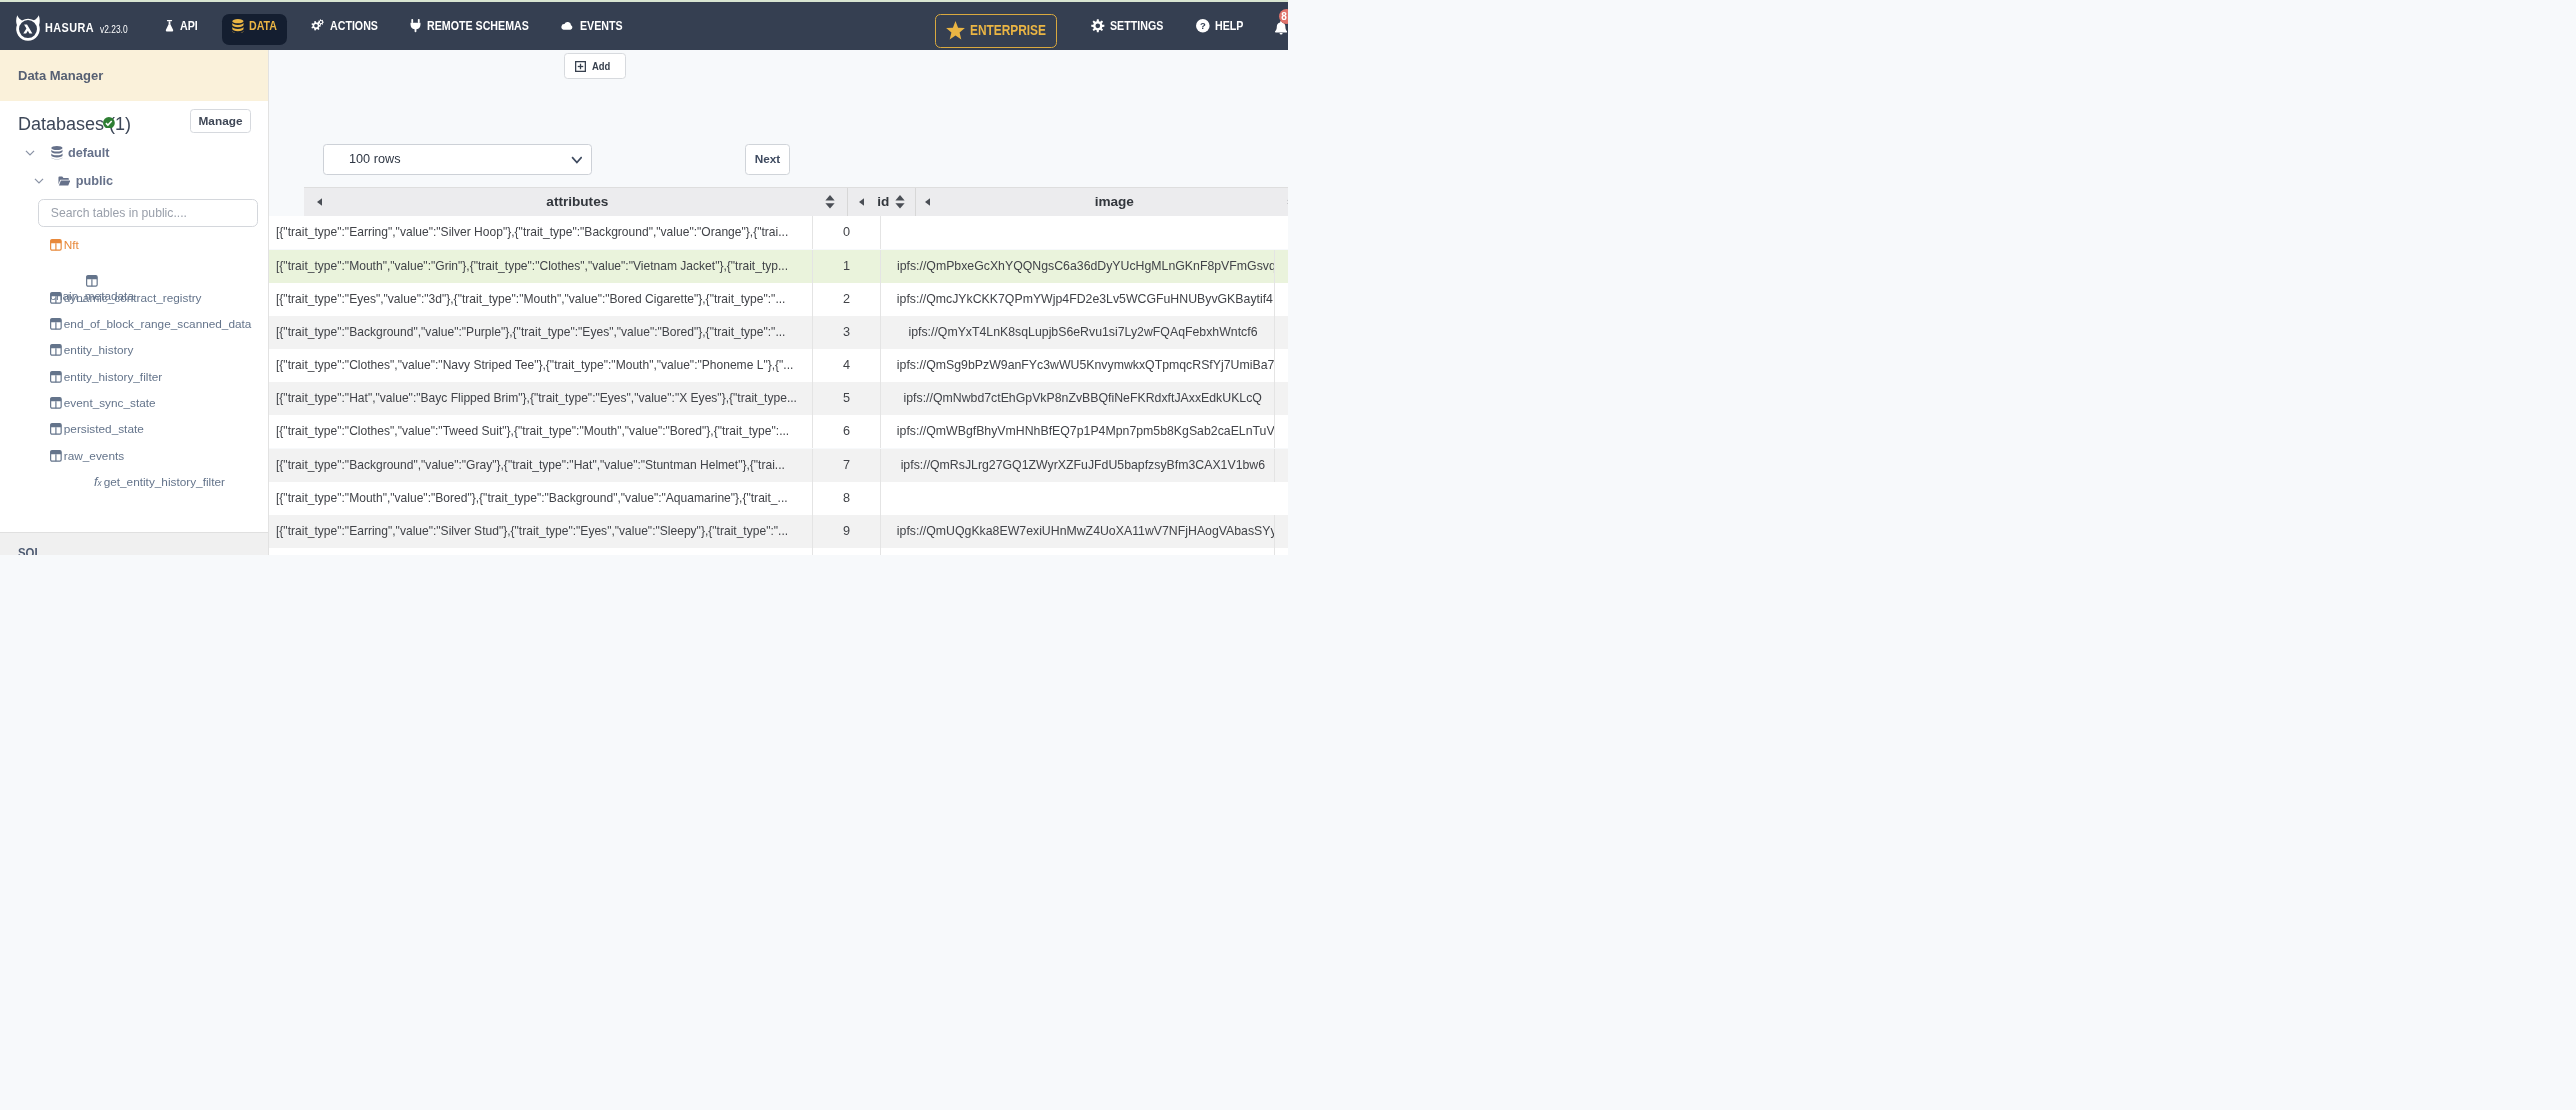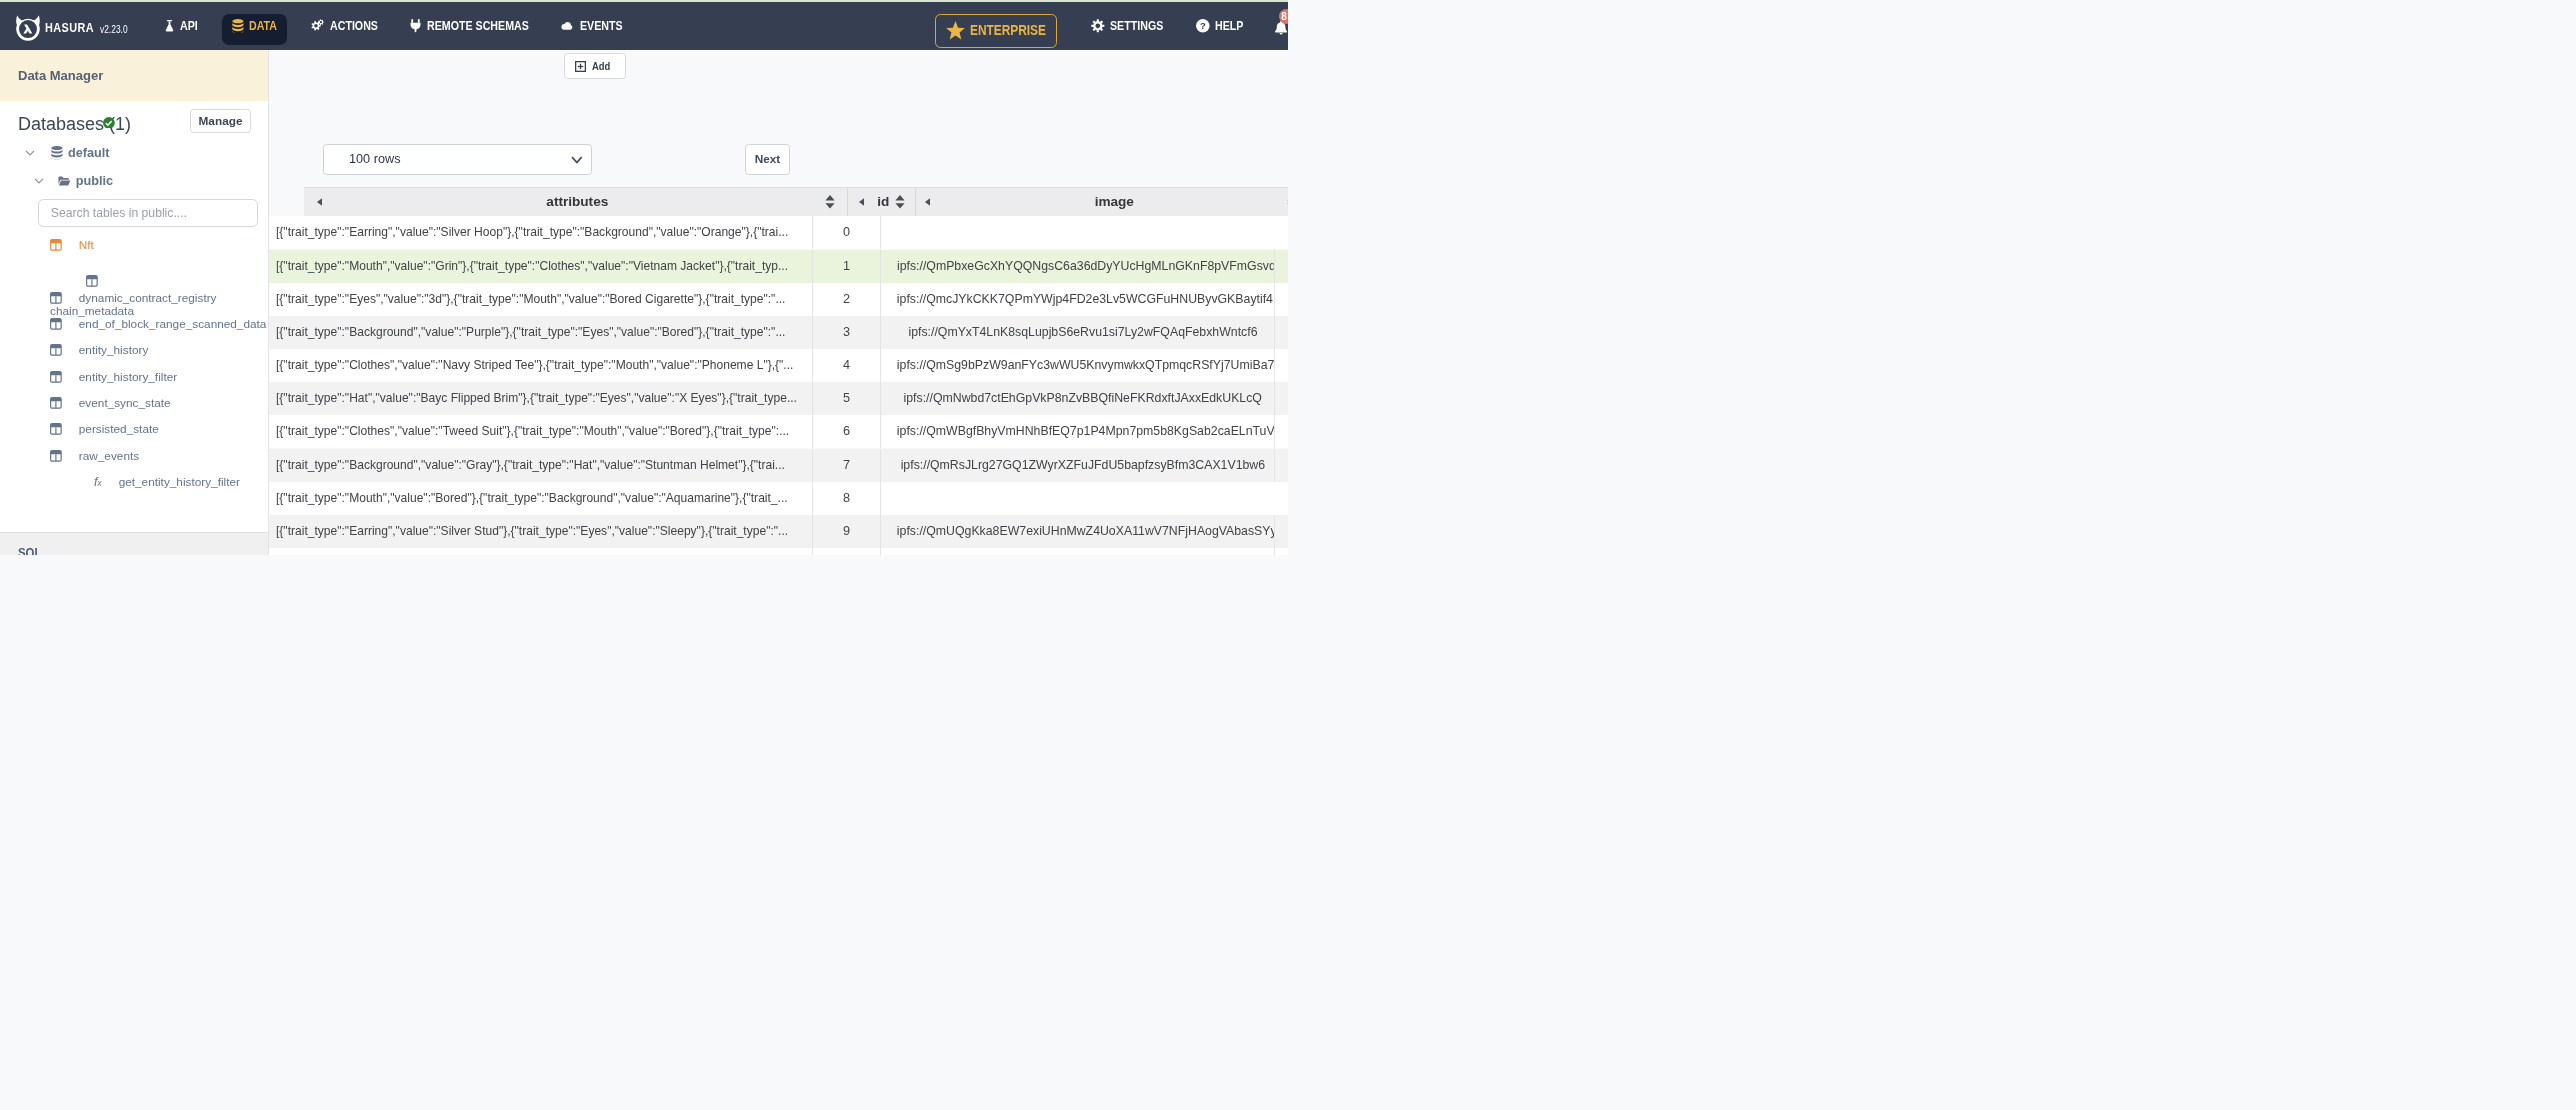--- a/index.html
+++ b/index.html
@@ -26,21 +26,21 @@
 
 
 #side { left:0; top:50px; width:269px; height:505px; background:#fff; border-right:0.9px solid #e2e2e2; }
 #dm { left:0; top:0; width:268px; height:51px; background:#faf1da; color:#566073; font-weight:bold; font-size:13px; line-height:51px; padding-left:18px; }
 #dbrow { left:18px; top:59px; width:235px; height:23.5px; }
 #dbtitle { left:0; top:5px; color:#3d4758; font-weight:normal; font-size:18px; }
 #dbcheck { left:85px; top:7.7px; }
 #manage { left:172px; top:0; width:61px; height:23.5px; background:#fff; border:0.9px solid #d6d9de; border-radius:3.6px; color:#3f4756; font-weight:bold; font-size:11.8px; text-align:center; line-height:22px; }
 .trow { position:absolute; display:flex; align-items:center; color:#66718a; font-weight:bold; font-size:12.7px; }
 #search { left:38px; top:149px; width:220px; height:28px; border:0.9px solid #d4d7dc; border-radius:5.4px; background:#fff; color:#9aa0ab; font-size:12.2px; padding-left:11.8px; line-height:26px; }
-.titem { position:absolute; left:50px; display:flex; align-items:center; gap:17px; color:#64748b; font-size:11.8px; }
+.titem { position:absolute; left:50px; display:flex; align-items:center; gap:2px; color:#64748b; font-size:11.8px; }
 .titem.active { color:#e8893b; }
 #sqlfoot { left:0; top:482px; width:268px; height:23.5px; background:#f0f0f0; border-top:0.9px solid #e0e0e0; color:#4d5a71; font-weight:bold; font-size:13.6px; padding:11.8px 0 0 18px; }
 
 
 #addbtn { left:564px; top:53px; width:62px; height:26px; background:#fff; border:0.9px solid #d7dade; border-radius:3.6px; display:flex; align-items:center; justify-content:center; gap:6.3px; color:#37404e; font-weight:bold; font-size:11.8px; }
 #rowsel { left:323px; top:144px; width:269px; height:31px; background:#fff; border:0.9px solid #cdd1d7; border-radius:3.6px; color:#2f3744; font-size:12.7px; line-height:29px; padding-left:25px; }
 #nextbtn { left:745px; top:144px; width:45px; height:31px; background:#fff; border:0.9px solid #d0d4d9; border-radius:3.6px; color:#3f4b60; font-weight:bold; font-size:11.8px; text-align:center; line-height:29px; }
 
 
 #thead { left:269px; top:187px; width:1019px; height:30px; background:#ececee; border-top:0.9px solid #dedede; border-bottom:0.9px solid #d0d0d0;margin-left:35px; }

